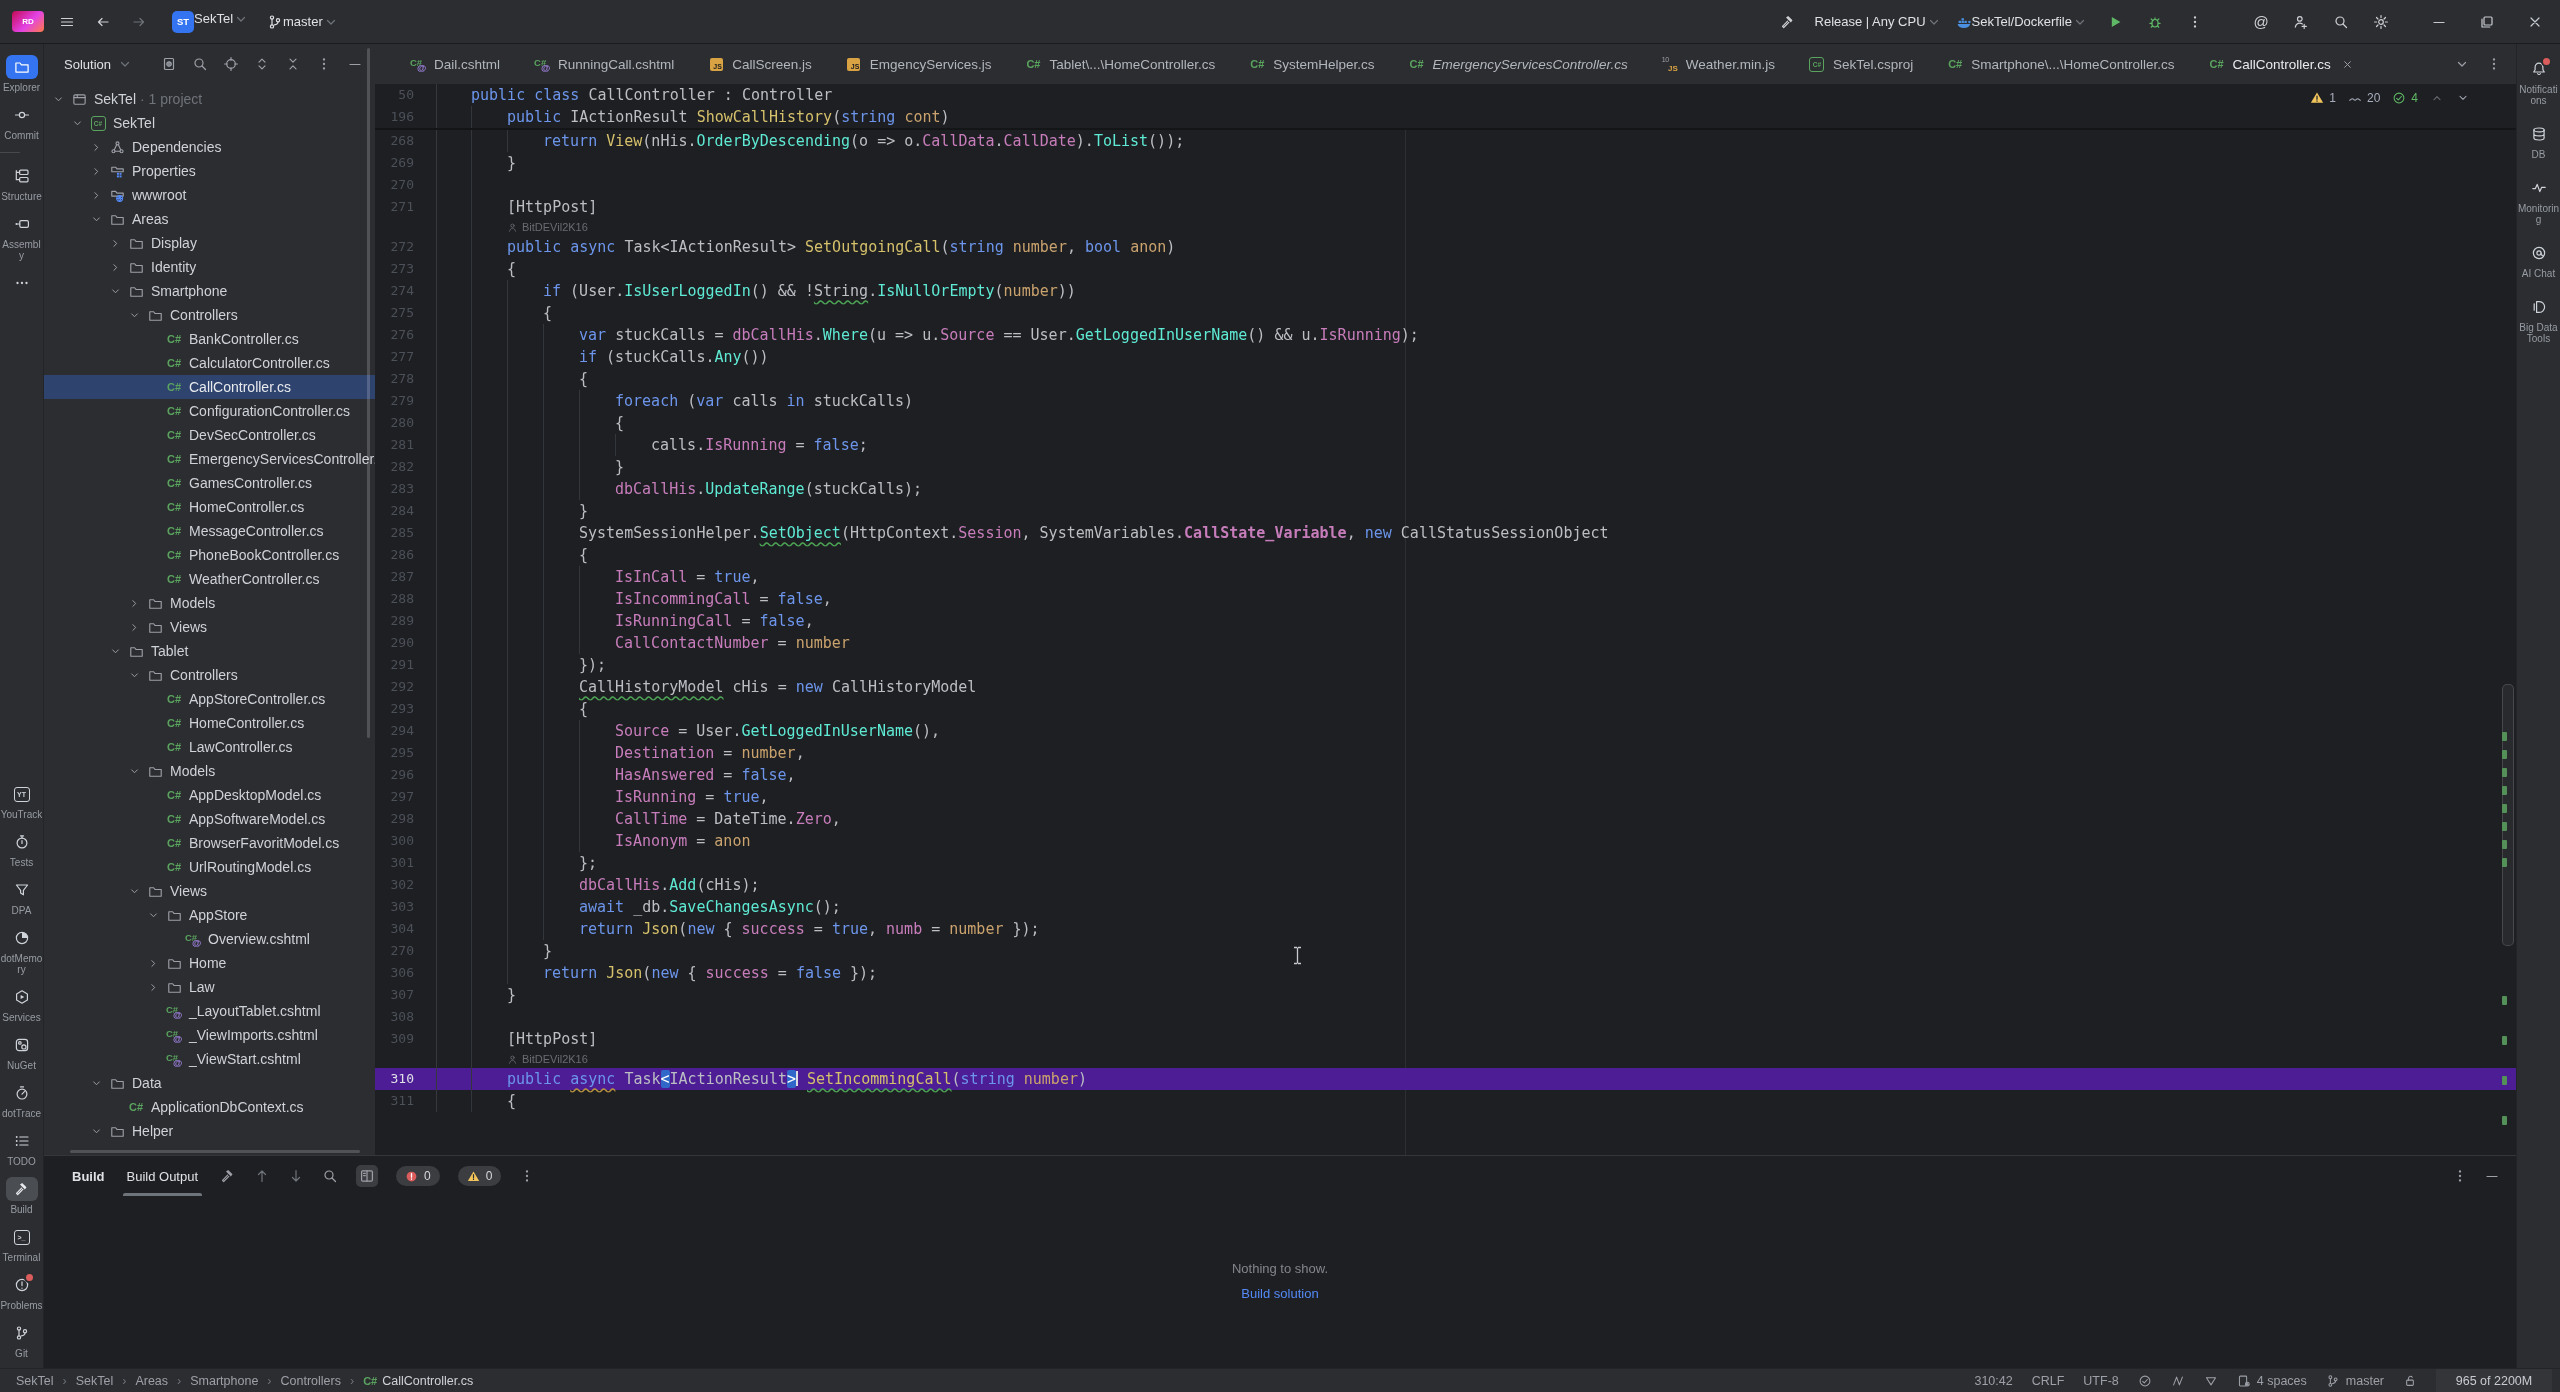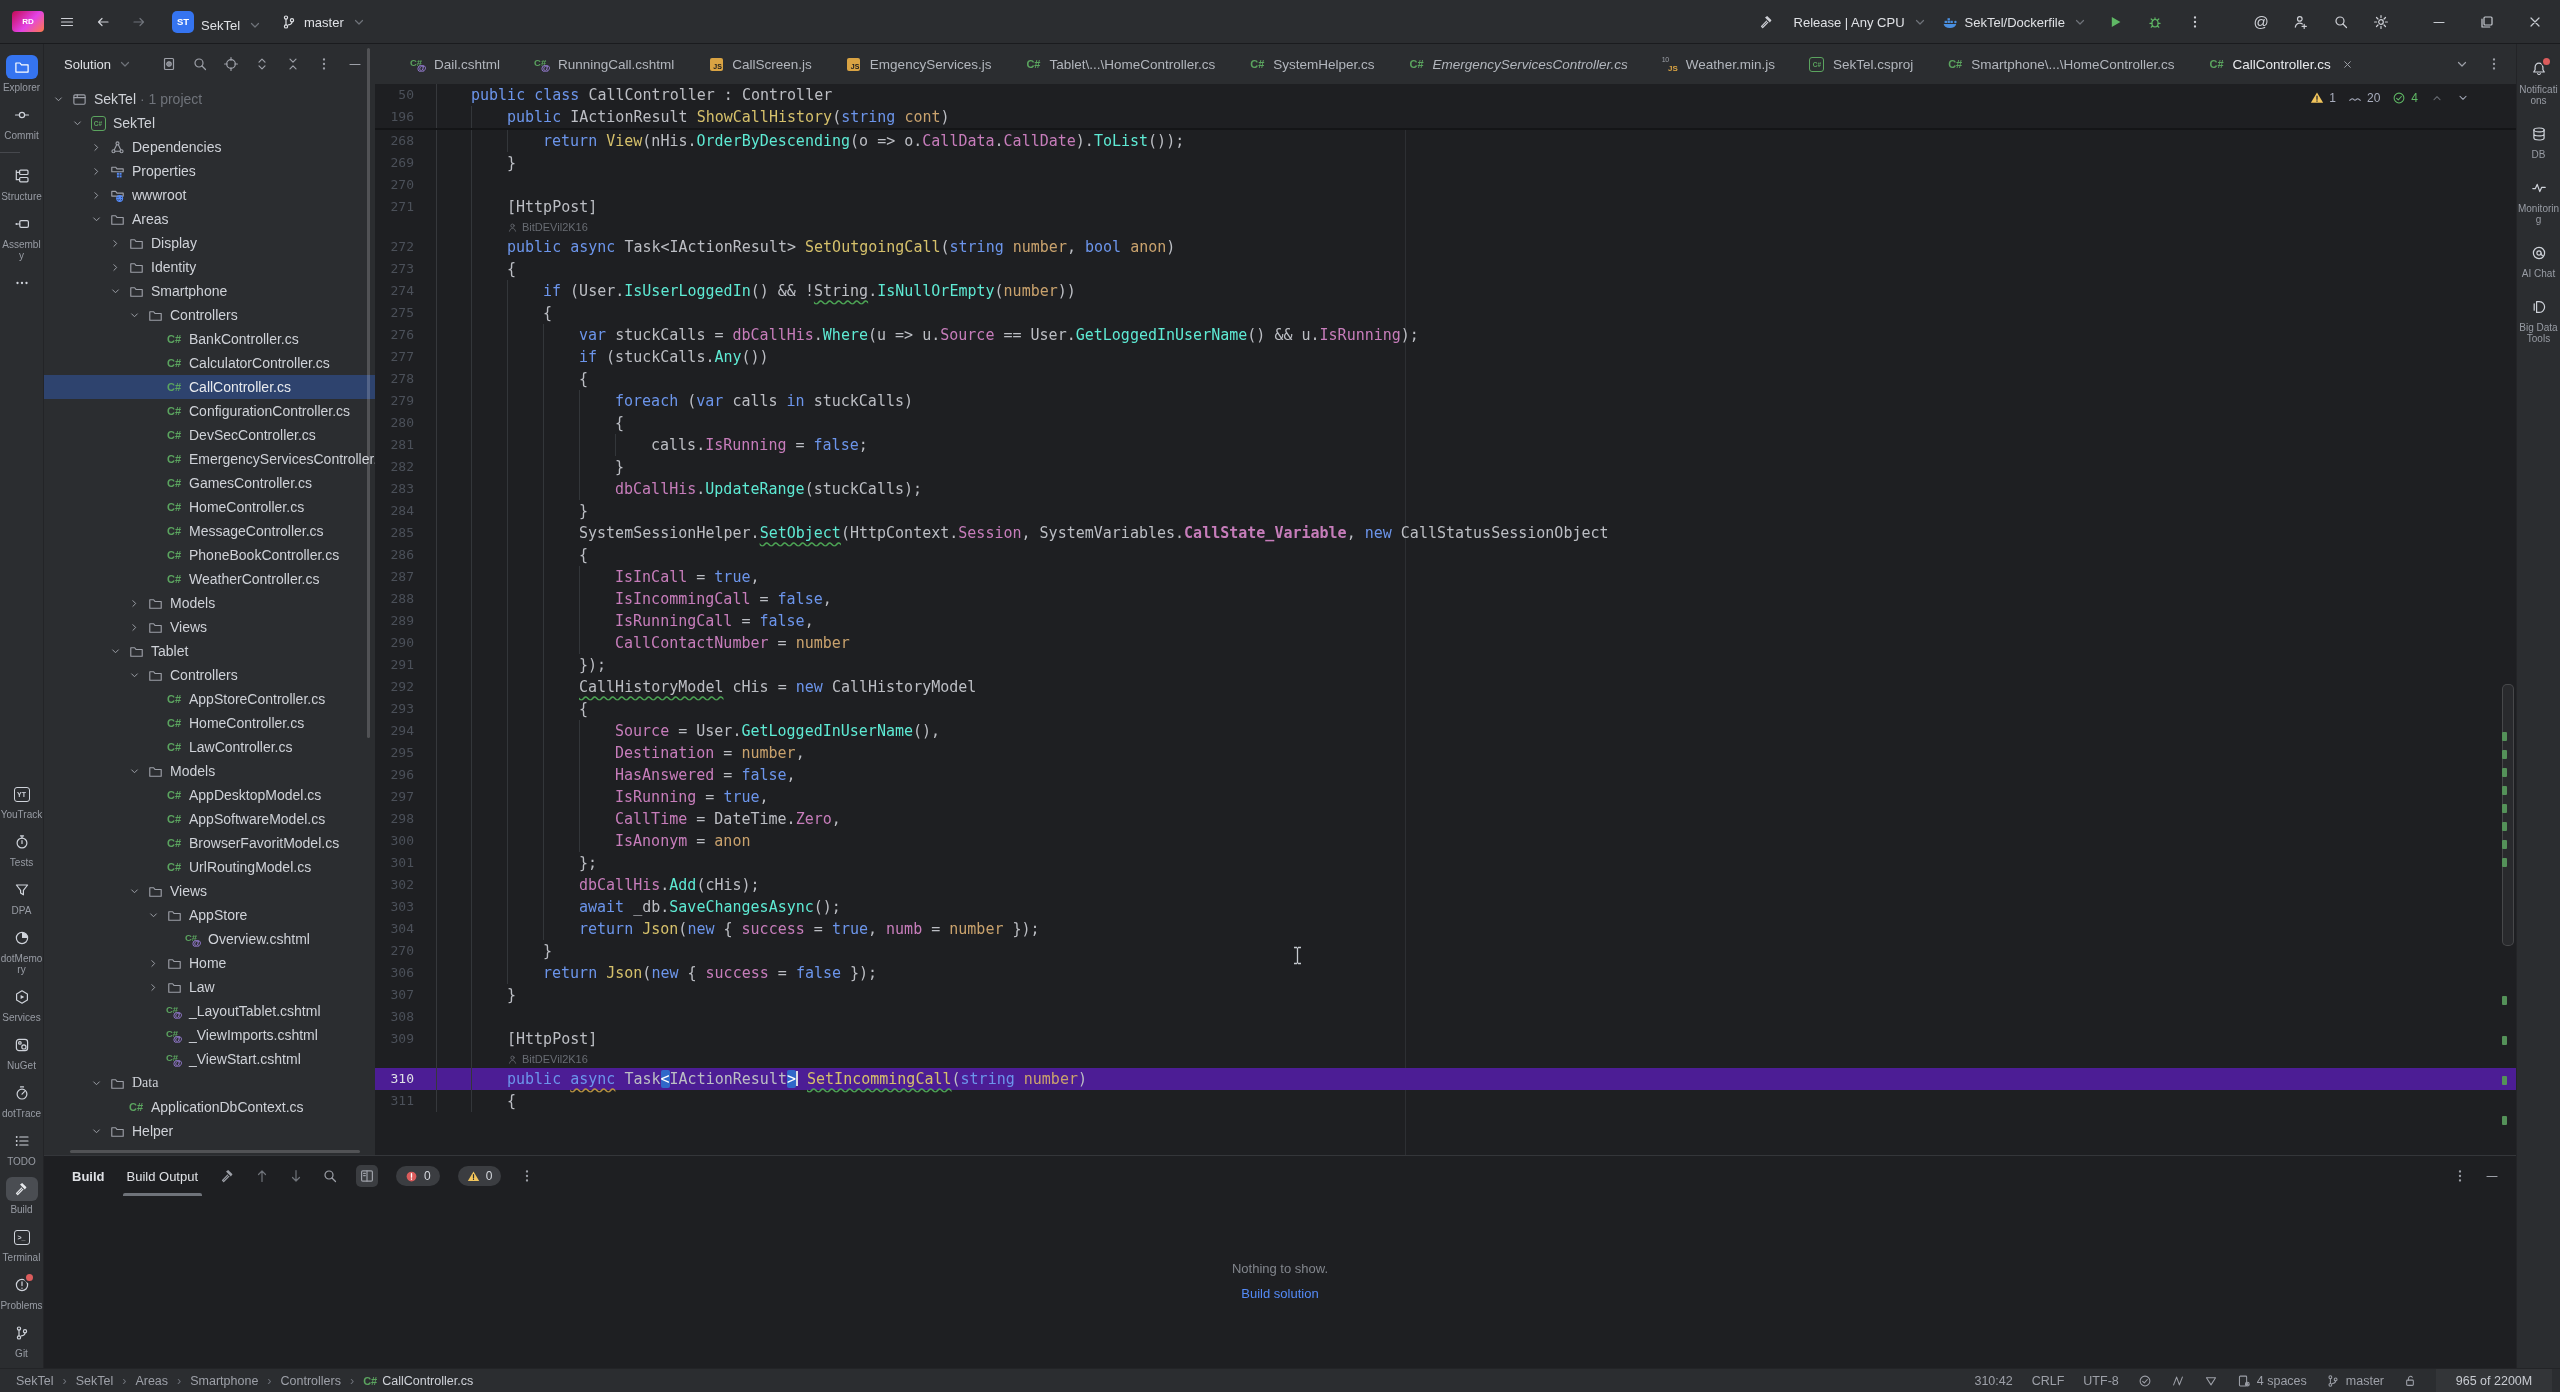--- a/index.html
+++ b/index.html
@@ -5,21 +5,21 @@
   html,body{margin:0;padding:0}
   body{width:2560px;height:1392px;background:#1E1F22;font-family:"Liberation Sans",sans-serif;
        overflow:hidden;position:relative;color:#BCBEC4;-webkit-font-smoothing:antialiased}
   svg.ic{width:16px;height:16px;display:block;flex:0 0 auto}
 
   
   .titlebar{position:absolute;left:0;top:0;width:2560px;height:44px;background:#2B2D30;
             border-bottom:1px solid #1A1B1E;box-sizing:border-box;display:flex;align-items:center;z-index:10}
   .tb-left{display:flex;align-items:center;gap:10px;padding-left:12px}
   .tb-right{margin-left:auto;display:flex;align-items:center;gap:14px;padding-right:8px}
-  .tb-item{display:flex;align-items:flex-end;gap:7px;color:#DFE1E5;font-size:13px}
+  .tb-item{display:flex;align-items:flex-start;gap:0;color:#DFE1E5;font-size:13px}
   .tb-ico{width:26px;height:26px;display:flex;align-items:center;justify-content:center;color:#CED0D6;border-radius:6px}
   .dim{color:#6F737A}
   .logo-rd{width:32px;height:21px;border-radius:4px;background:linear-gradient(135deg,#C40B55 0%,#E343E6 55%,#FF7A45 100%);
            display:flex;align-items:center;justify-content:center;font-size:8px;font-weight:700;color:#fff}
   .logo-st{width:22px;height:22px;border-radius:5px;background:#3574F0;color:#fff;font-weight:700;font-size:9.5px;
            display:flex;align-items:center;justify-content:center}
   .green{color:#5FB865}
   .win{width:34px;height:30px;display:flex;align-items:center;justify-content:center;color:#C7CBD1}
 
   
@@ -957,21 +957,21 @@
         </span>
         <span class="tlabel">_ViewImports.cshtml</span>
       </div>
       <div class="trow" style="padding-left: 103px;">
         <span class="tchev"></span>
         <span class="tico">
           <span class="ic-razor">C#<i>@</i></span>
         </span>
         <span class="tlabel">_ViewStart.cshtml</span>
       </div>
-      <div class="trow" style="padding-left: 46px; font-family: Liberation Serif, serif;">
+      <div class="trow" style="padding-left: 46px;">
         <span class="tchev">
           <svg class="ic" viewBox="0 0 16 16" fill="none" stroke="currentColor" stroke-width="1.2" stroke-linecap="round" stroke-linejoin="round">
             <path d="M4.5 6L8 9.5 11.5 6"></path>
           </svg>
         </span>
         <span class="tico">
           <svg class="ic" viewBox="0 0 16 16" fill="none" stroke="currentColor" stroke-width="1.2" stroke-linecap="round" stroke-linejoin="round">
             <path d="M1.9 4h4.1l1.4 1.8h6.7v7.3H1.9z"></path>
           </svg>
         </span>

